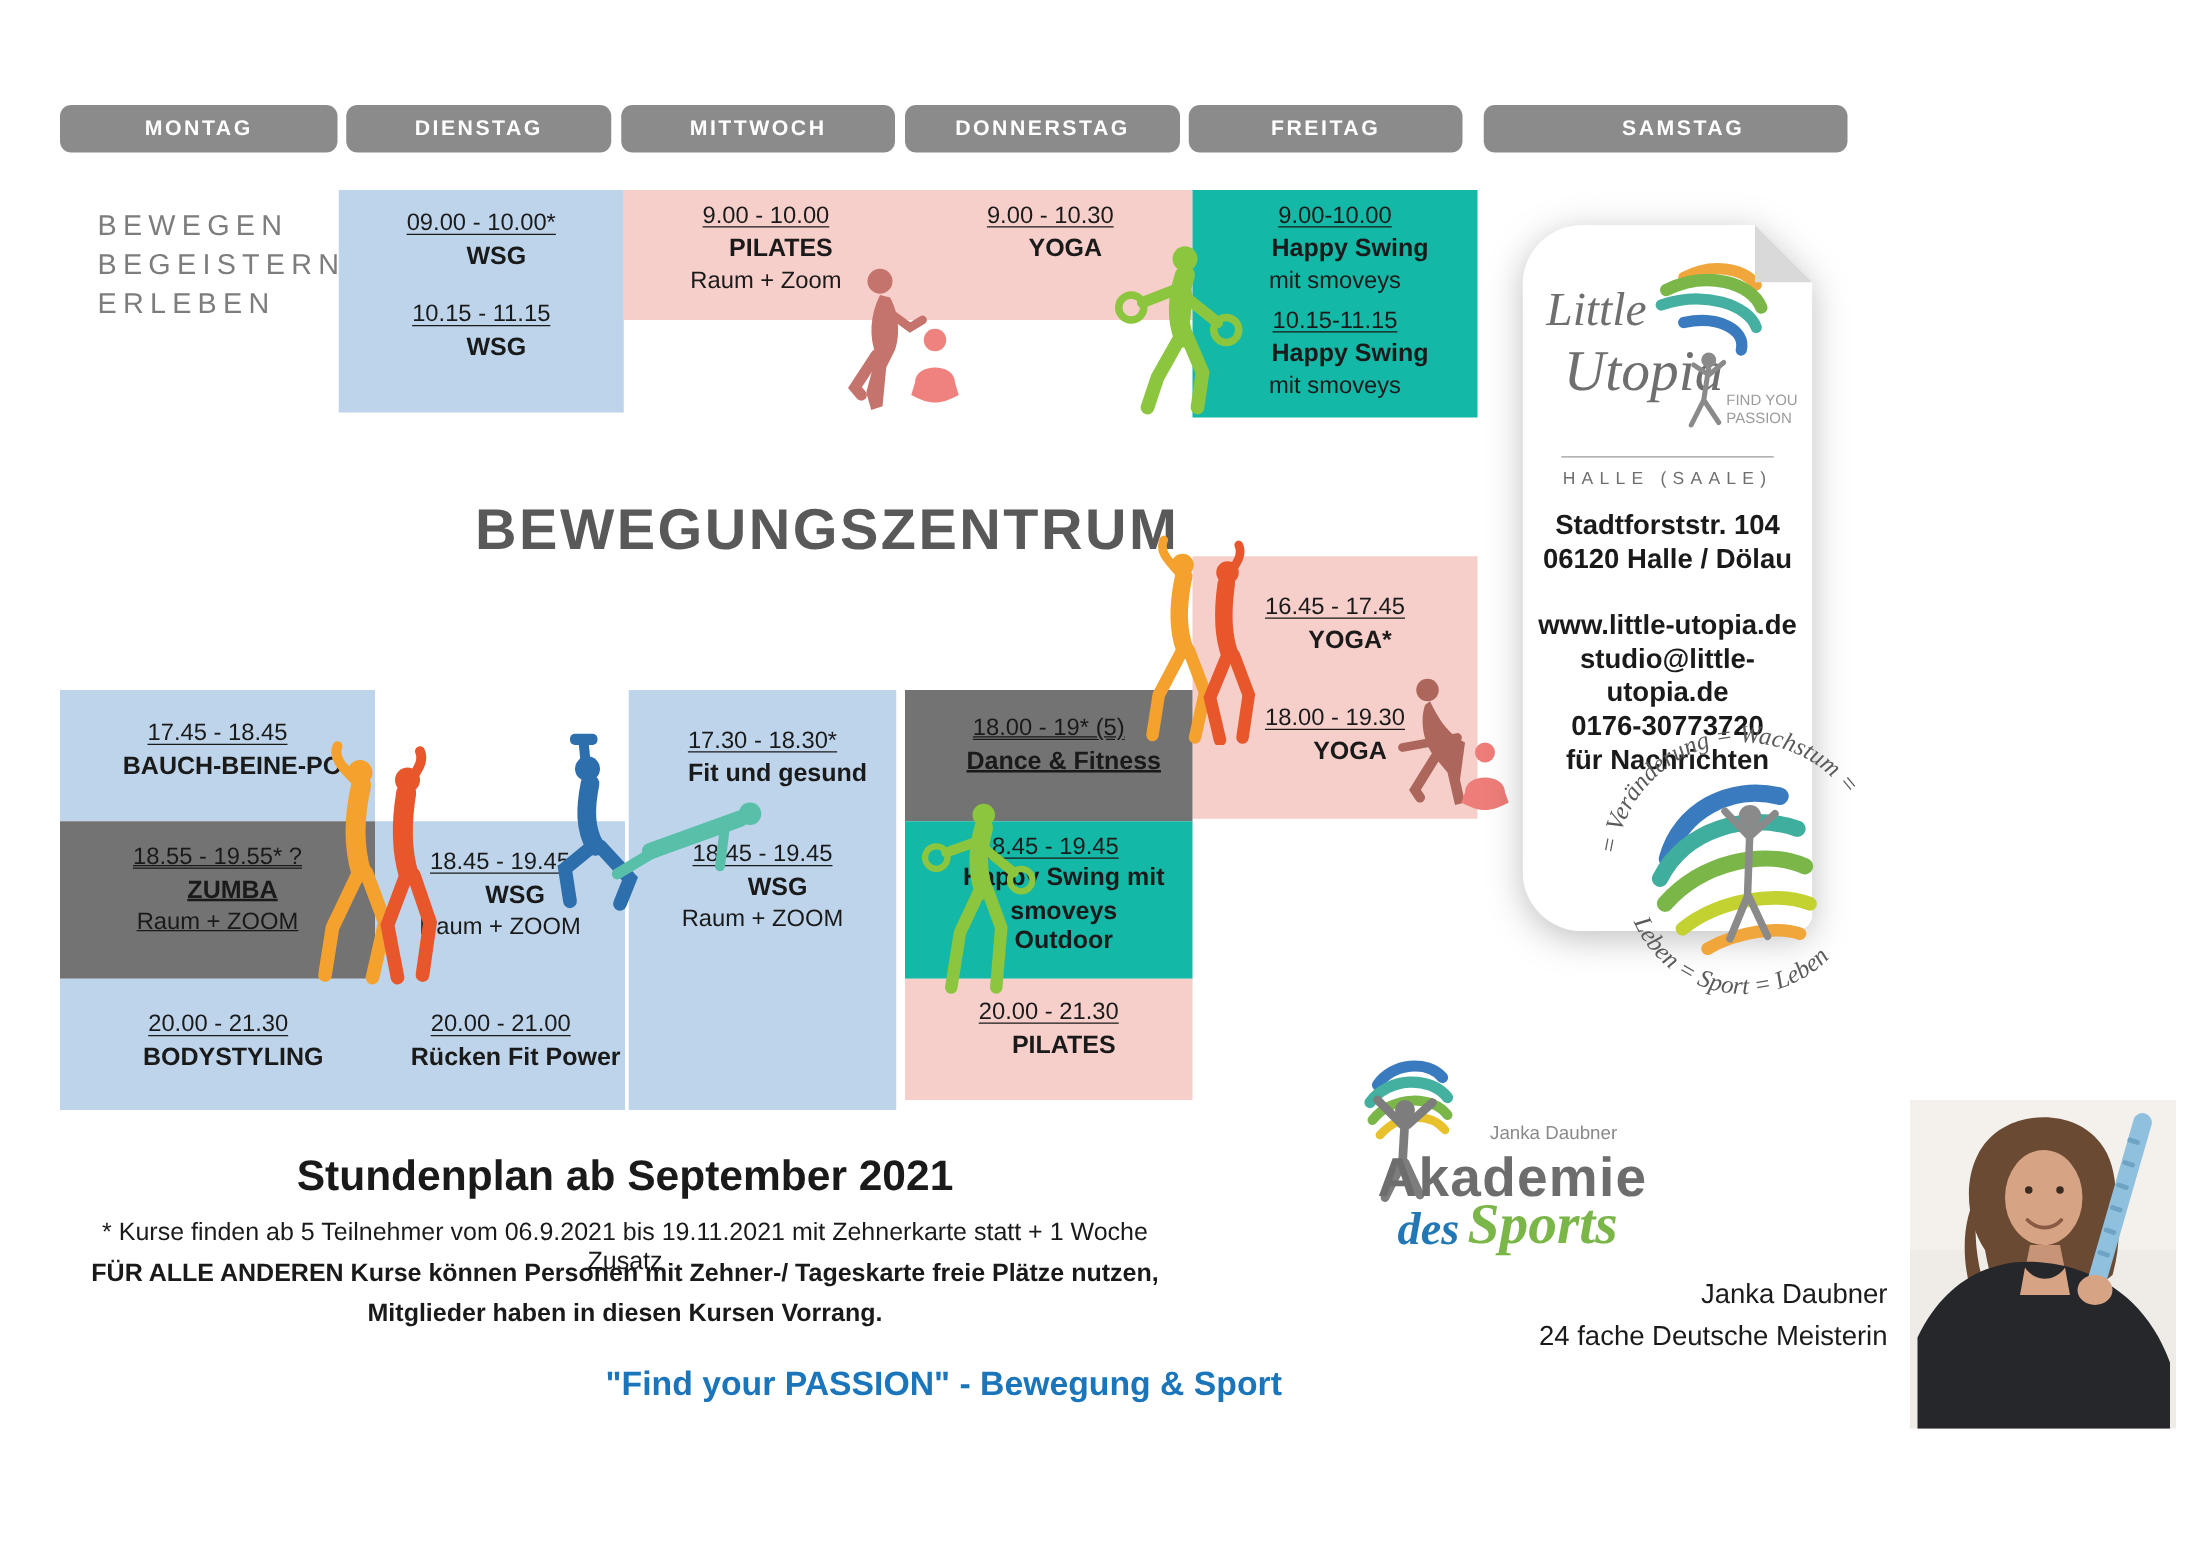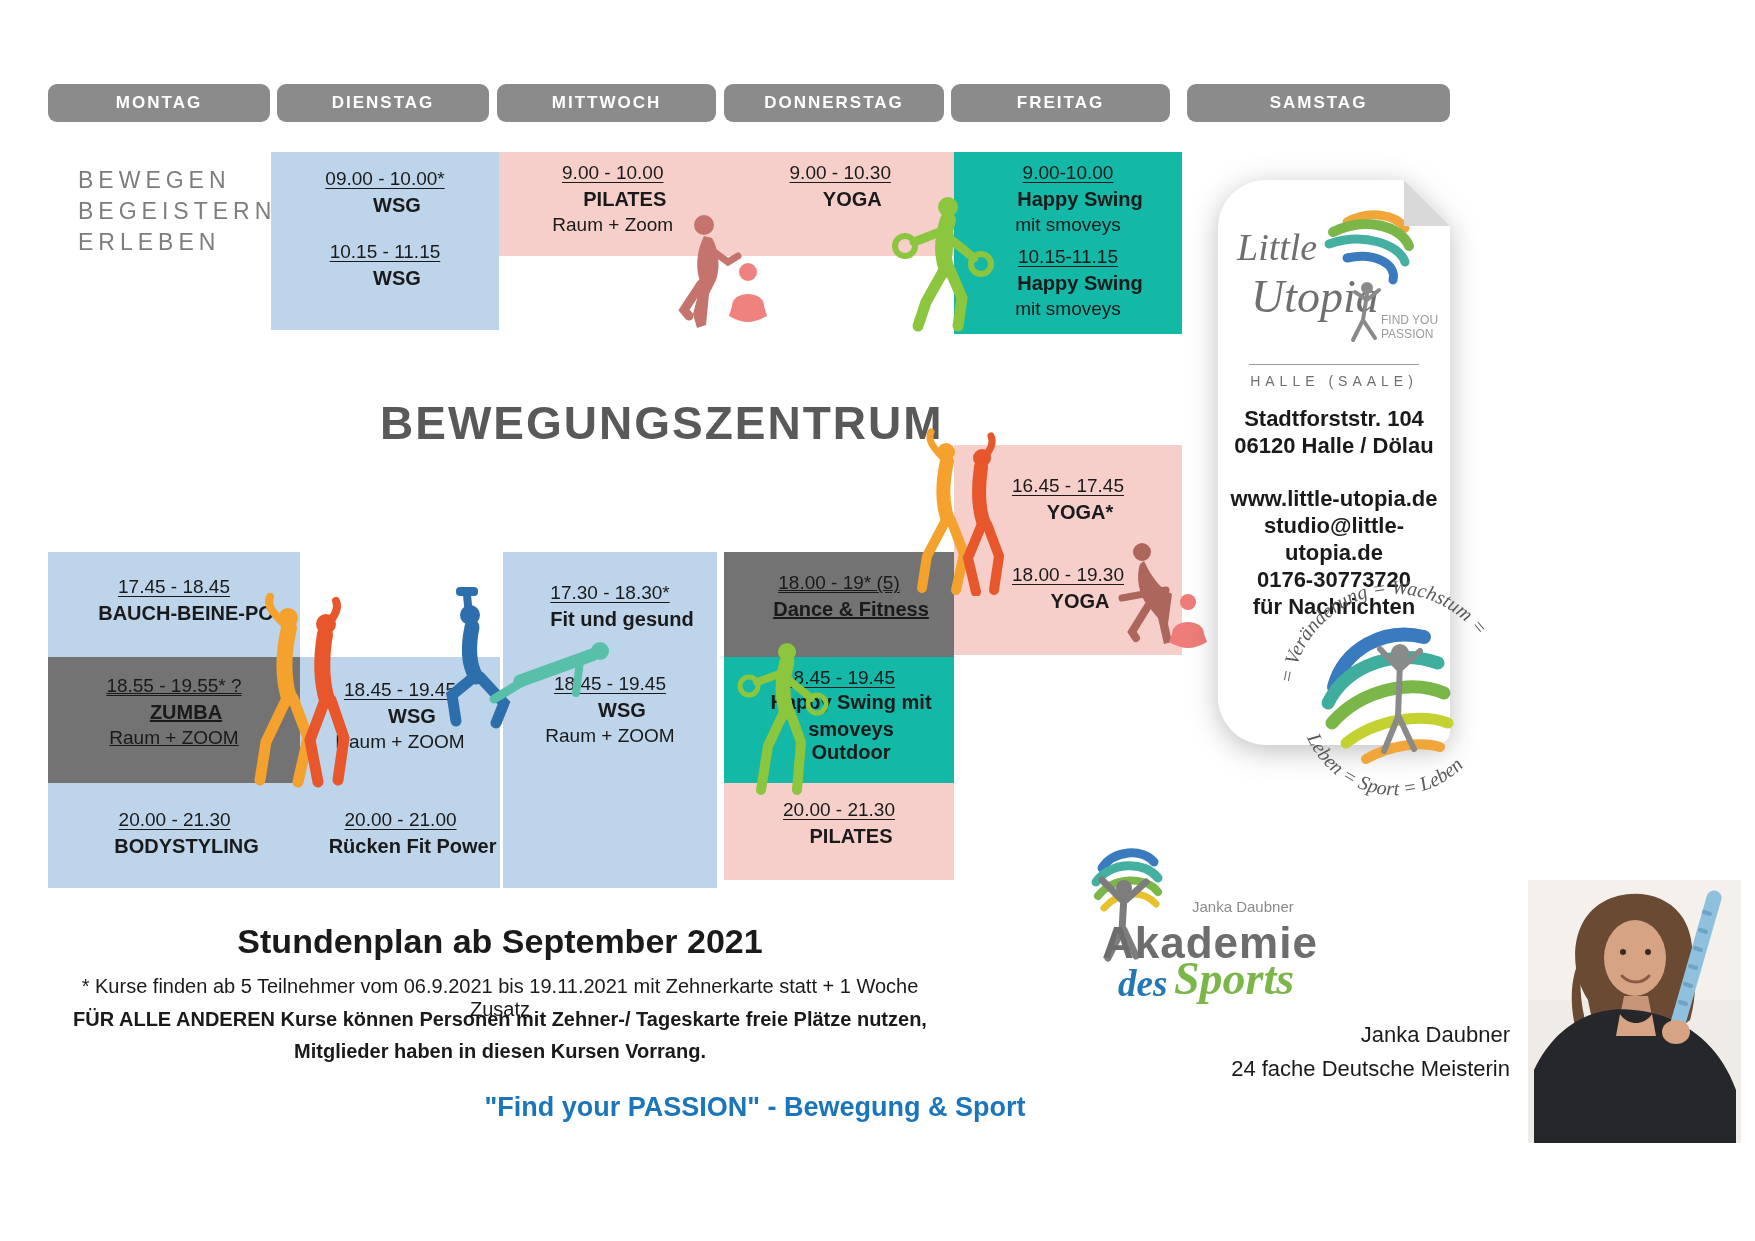--- a/index.html
+++ b/index.html
@@ -53,21 +53,21 @@
 </head>
 <body>
 
 <div id="poster">
 
   <div class="day" style="left:48px;width:222px;">MONTAG</div>
   <div class="day" style="left:277px;width:212px;">DIENSTAG</div>
   <div class="day" style="left:497px;width:219px;">MITTWOCH</div>
   <div class="day" style="left:724px;width:220px;">DONNERSTAG</div>
   <div class="day" style="left:951px;width:219px;">FREITAG</div>
-  <div class="day" style="left:1187px;width:263px;">SAMSTAG</div>
+  <div class="day" style="left:1187px;width:263px;padding-left:28px;">SAMSTAG</div>
 
   <div class="abs tagline" style="left:78px;top:165px;">
     <div>BEWEGEN</div>
     <div>BEGEISTERN</div>
     <div>ERLEBEN</div>
   </div>
 
   <div class="block blue" style="left:271px;top:152px;width:228px;height:178px;padding-top:16px;box-sizing:border-box;">
     <div class="entry">
       <div class="time">09.00 - 10.00*</div>

